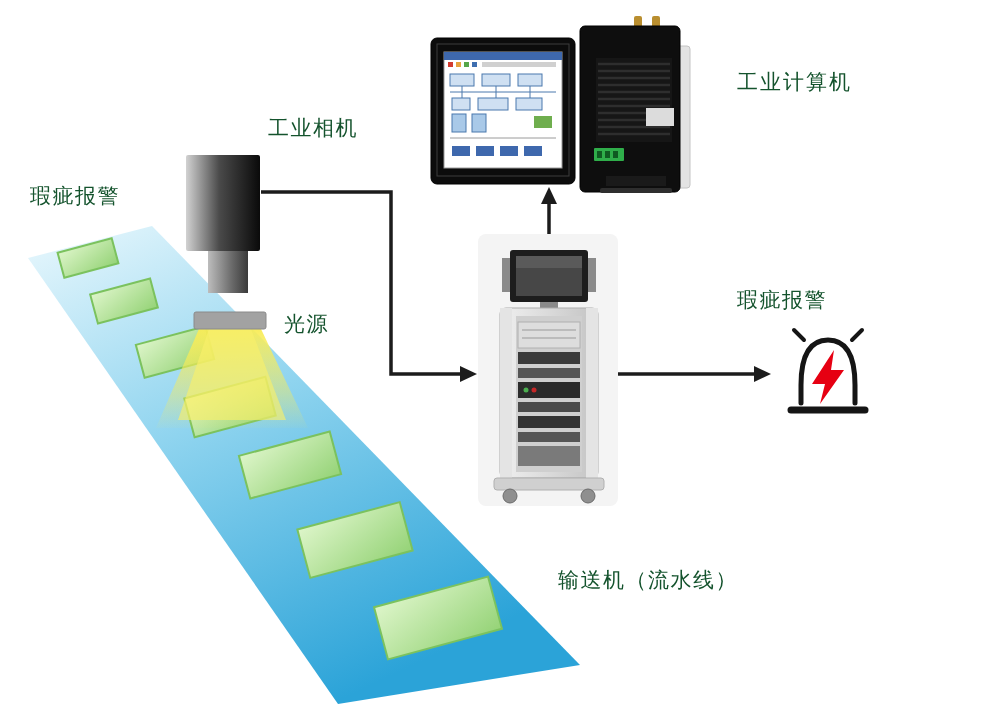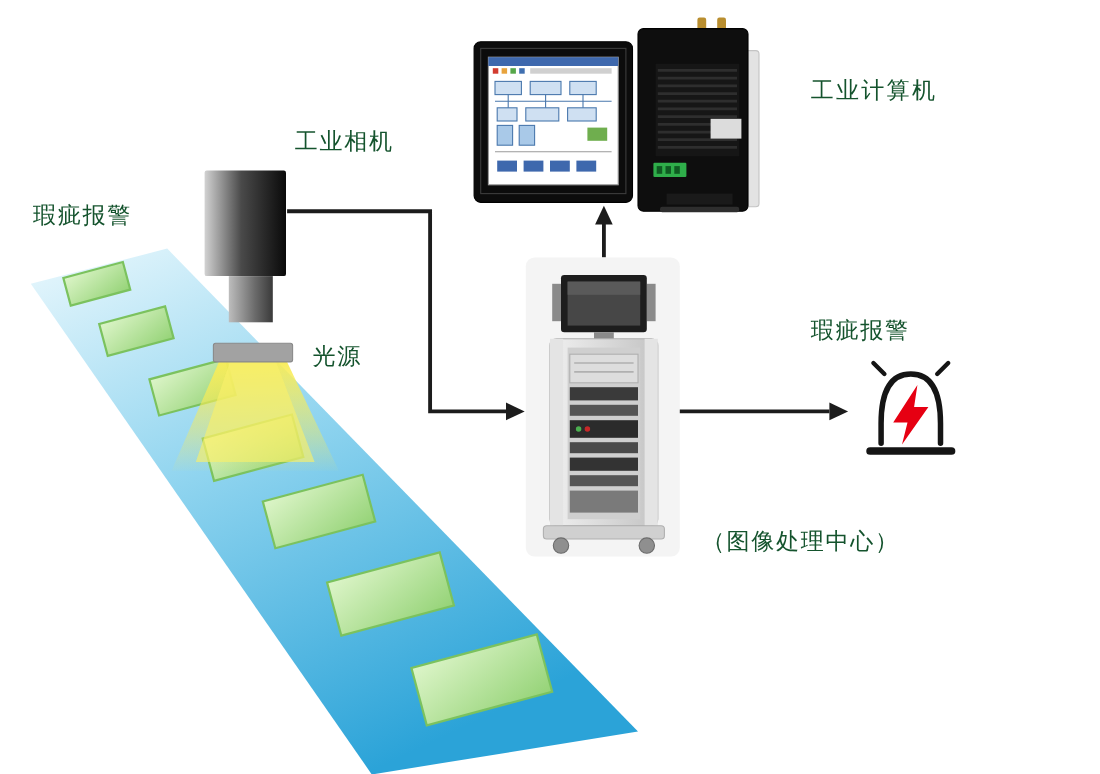--- a/index.html
+++ b/index.html
@@ -165,14 +165,14 @@
       <line x1="794" y1="330" x2="804" y2="340" stroke="#151515" stroke-width="4" stroke-linecap="round"></line>
       <line x1="862" y1="330" x2="852" y2="340" stroke="#151515" stroke-width="4" stroke-linecap="round"></line>
     </g>
   </svg>
 
   <div class="label" style="left:30px;top:182px">瑕疵报警</div>
   <div class="label" style="left:268px;top:114px">工业相机</div>
   <div class="label" style="left:284px;top:310px">光源</div>
   <div class="label label--title" style="left:737px;top:68px">工业计算机</div>
   <div class="label" style="left:737px;top:286px">瑕疵报警</div>
-  <div class="label" style="left:638px;top:478px">（图像处理中心）</div>
+  <div class="label" style="left:558px;top:566px">输送机（流水线）</div>
 </div>
 
 </body></html>

